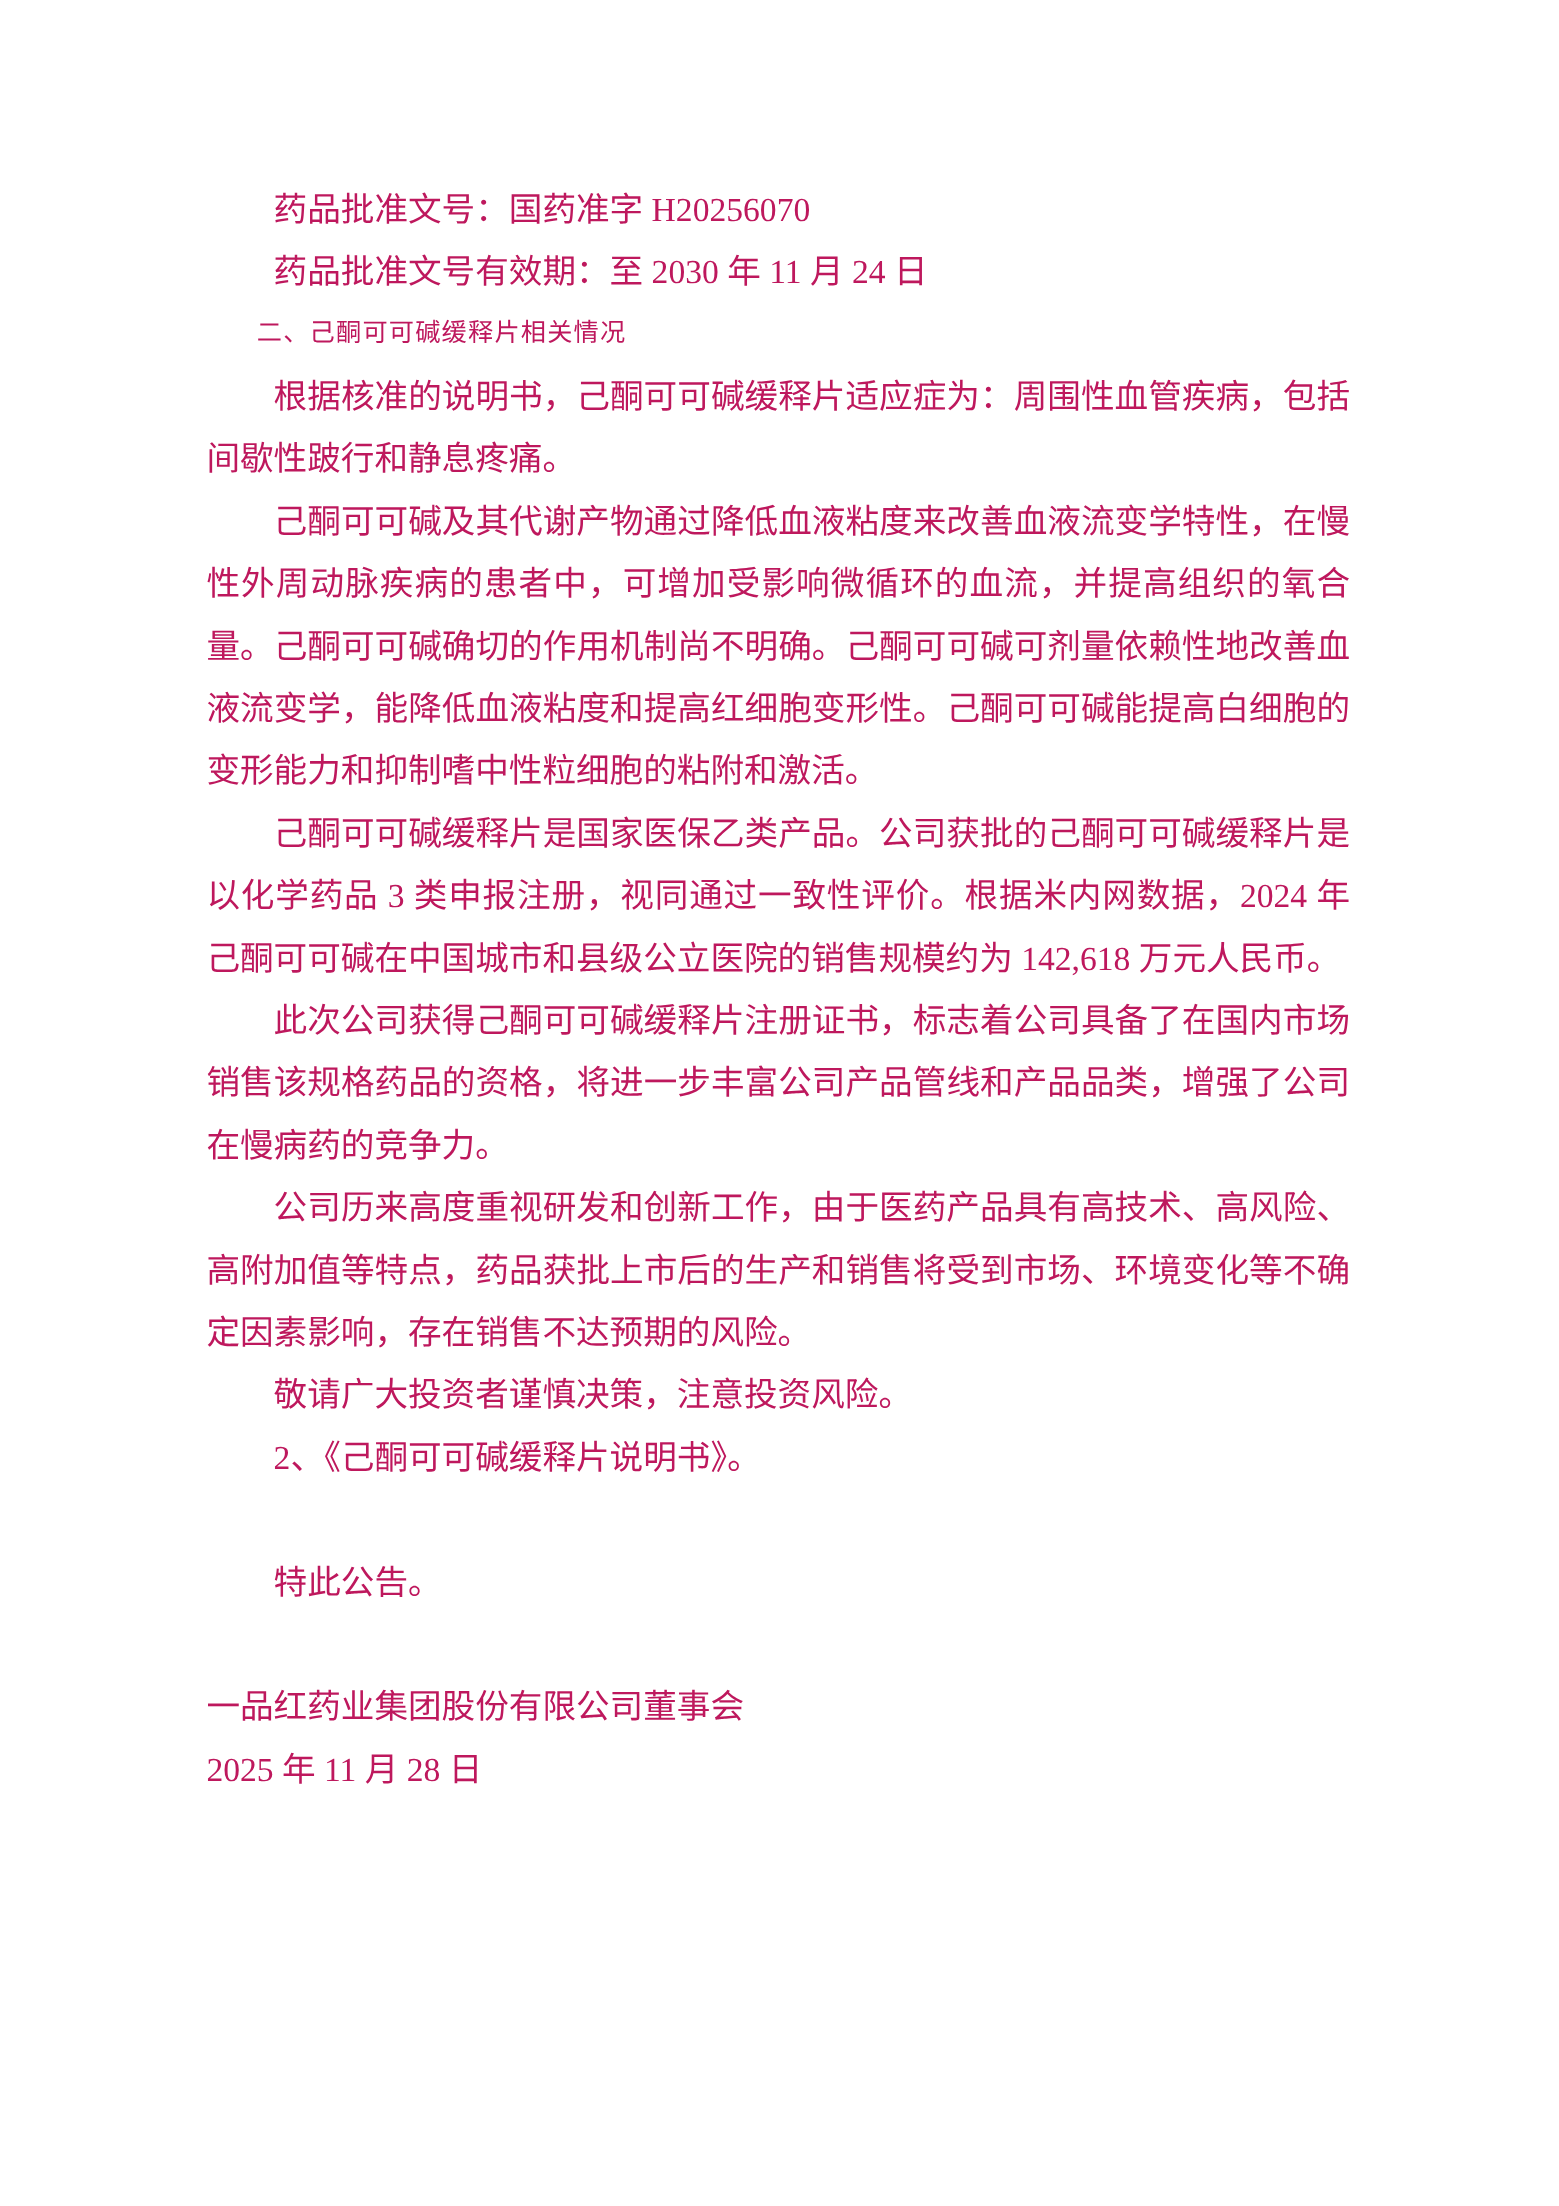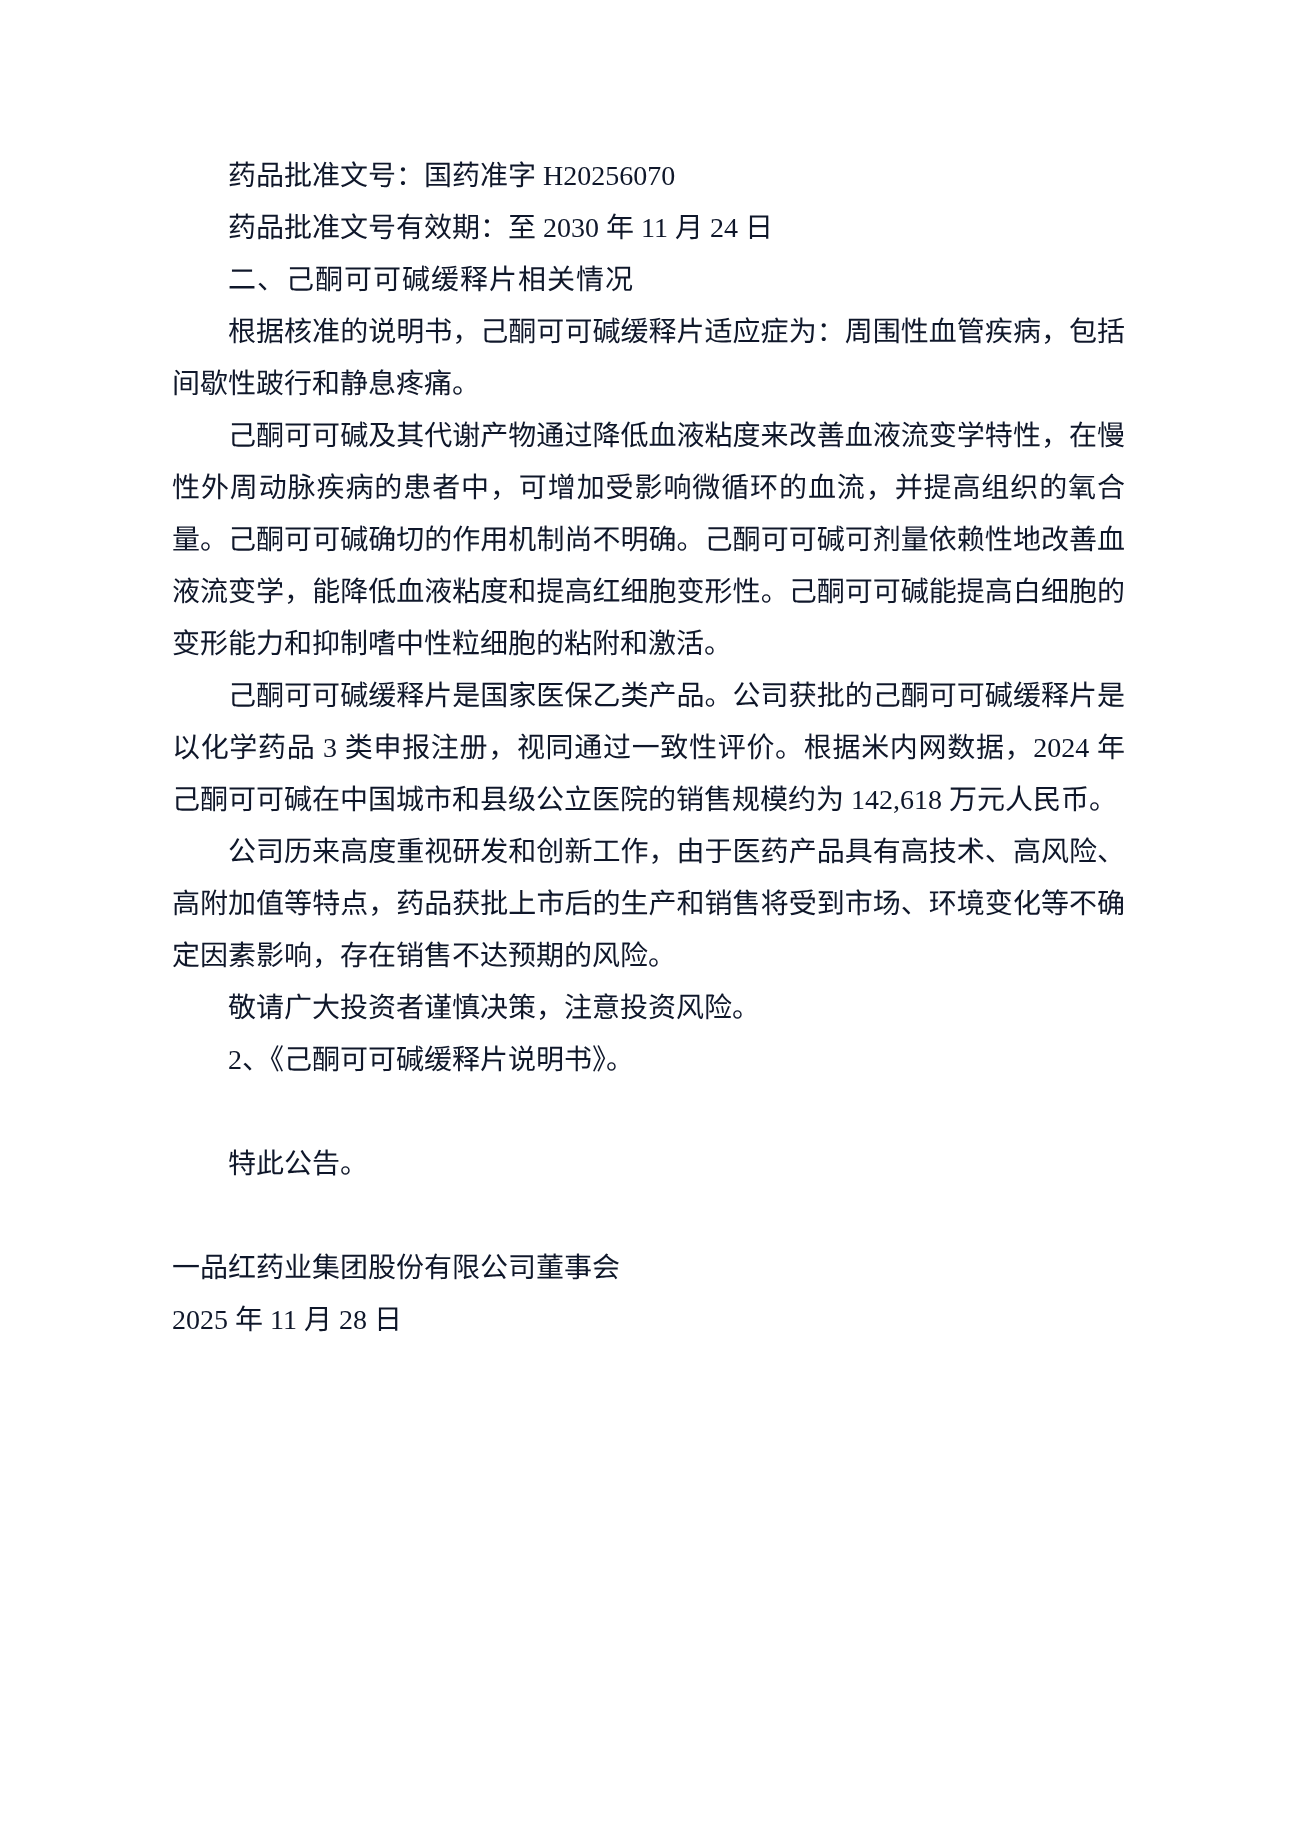--- a/index.html
+++ b/index.html
@@ -8,43 +8,43 @@
     background: #e8e8e8;
   }
   .page {
     position: relative;
     width: 1299px;
     height: 1838px;
     margin: 0 auto;
     background: #ffffff;
     box-sizing: border-box;
     padding: 150px 174px 0 172px;
-    color: #0f172a;
+    color: #be185d;
     font-family: "Liberation Serif", "DejaVu Serif", serif;
     font-size: 28px;
     line-height: 52px;
     overflow: hidden;
   }
   .page p, .page h2 {
     margin: 0;
     padding: 0;
     font-weight: normal;
   }
   .indent {
     text-indent: 2em;
   }
   .para {
     text-indent: 2em;
     text-align: justify;
     text-justify: inter-ideograph;
   }
   .heading {
-    font-family: Liberation Sans, sans-serif;
+    font-family: Liberation Mono, monospace;
     font-weight: 700;
-    font-size: 28px;
+    font-size: 21px;
     letter-spacing: 1px;
   }
   .spacer {
     height: 52px;
   }
   .sig-company {
     text-align: left;
     padding-right: 95px;
   }
   .sig-date {
@@ -63,20 +63,21 @@
 
   <h2 class="heading indent">二、己酮可可碱缓释片相关情况</h2>
 
   <p class="para">根据核准的说明书，己酮可可碱缓释片适应症为：周围性血管疾病，包括间歇性跛行和静息疼痛。</p>
 
   <p class="para">己酮可可碱及其代谢产物通过降低血液粘度来改善血液流变学特性，在慢性外周动脉疾病的患者中，可增加受影响微循环的血流，并提高组织的氧合量。己酮可可碱确切的作用机制尚不明确。己酮可可碱可剂量依赖性地改善血液流变学，能降低血液粘度和提高红细胞变形性。己酮可可碱能提高白细胞的变形能力和抑制嗜中性粒细胞的粘附和激活。</p>
 
   <p class="para">己酮可可碱缓释片是国家医保乙类产品。公司获批的己酮可可碱缓释片是以化学药品 3 类申报注册，视同通过一致性评价。根据米内网数据，2024 年己酮可可碱在中国城市和县级公立医院的销售规模约为 142,618 万元人民币。</p>
 
 
+  <p class="para">此次公司获得己酮可可碱缓释片注册证书，标志着公司具备了在国内市场销售该规格药品的资格，将进一步丰富公司产品管线和产品品类，增强了公司在慢病药的竞争力。</p>
 
   <p class="para">公司历来高度重视研发和创新工作，由于医药产品具有高技术、高风险、高附加值等特点，药品获批上市后的生产和销售将受到市场、环境变化等不确定因素影响，存在销售不达预期的风险。</p>
 
   <p class="indent">敬请广大投资者谨慎决策，注意投资风险。</p>
 
 
 
   <p class="indent">2、《己酮可可碱缓释片说明书》。</p>
 
   <div class="spacer"></div>

